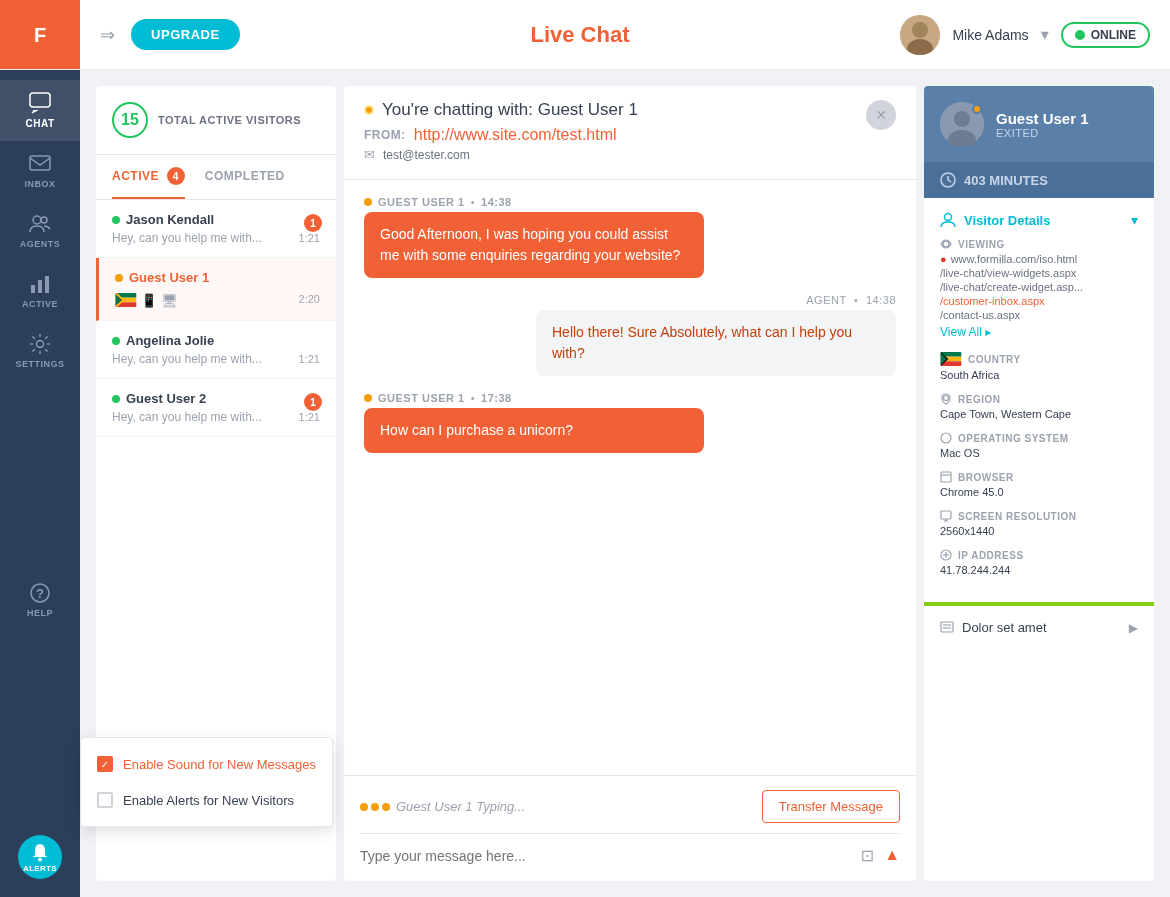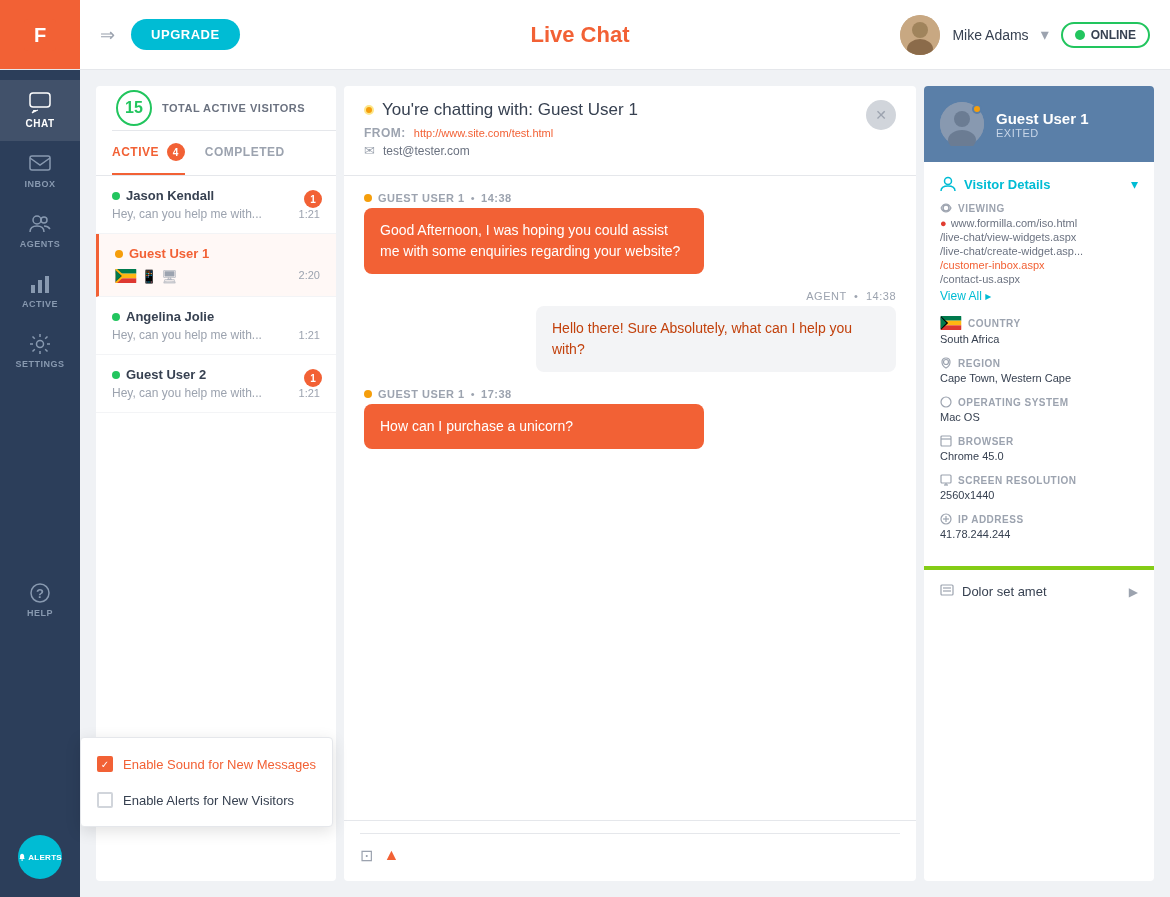--- a/index.html
+++ b/index.html
@@ -156,26 +156,25 @@
       width: 240px;
       background: #fff;
       border-radius: 4px;
       flex-shrink: 0;
       display: flex;
       flex-direction: column;
       overflow: hidden;
       margin-right: 8px;
     }
     .visitor-header {
-      padding: 4px;
+      padding: 16px;
       border-bottom: 1px solid #e5e7eb;
       display: flex;
       align-items: center;
       gap: 10px;
-      margin-left: 16px;
     }
     .visitor-count {
       width: 36px;
       height: 36px;
       border-radius: 50%;
       border: 2px solid #22c55e;
       display: flex;
       align-items: center;
       justify-content: center;
       font-size: 16px;
@@ -591,20 +590,21 @@
       padding: 14px 16px;
       display: flex;
       align-items: center;
       justify-content: space-between;
       cursor: pointer;
     }
     .dolor-label {
       font-size: 13px;
       color: #374151;
       display: flex;
+      align-items: center;
       gap: 8px;
     }
 
     
     .popup-menu {
       position: absolute;
       bottom: 70px;
       left: 80px;
       background: #fff;
       border: 1px solid #e5e7eb;
@@ -739,21 +739,21 @@
     <div class="sidebar-item" style="margin-top:auto;">
       <div class="sidebar-icon">
         <svg width="22" height="22" viewBox="0 0 22 22">
             <circle cx="11" cy="11" r="9" fill="none" stroke="#8899b0" stroke-width="1.5"></circle>
             <text x="11" y="16" text-anchor="middle" fill="#8899b0" font-size="13" font-weight="700">?</text>
           </svg>
       </div>
       <span style="font-size:9px;color:#8899b0;font-weight:600;letter-spacing:0.5px;">HELP</span>
     </div>
     <div style="margin-top:auto;padding:16px 0 8px;width:100%;display:flex;justify-content:center;">
-      <div style="width:44px;height:44px;border-radius:50%;background:#00bcd4;display:flex;align-items:center;justify-content:center;cursor:pointer;gap:2px;">
+      <div style="width:44px;height:44px;border-radius:50%;background:#00bcd4;display:flex;flex-direction:column;align-items:center;justify-content:center;cursor:pointer;gap:2px;">
         <svg width="20" height="20" viewBox="0 0 20 20">
             <path d="M10 2 Q10 2 10 2 C7 2 5 5 5 8 L5 13 L3 15 L17 15 L15 13 L15 8 C15 5 13 2 10 2 Z" fill="#fff"></path>
             <circle cx="10" cy="17.5" r="2" fill="#fff"></circle>
           </svg>
         <span style="font-size:8px;color:#fff;font-weight:700;letter-spacing:0.3px;">ALERTS</span>
       </div>
     </div>
   </div>
 
   <div class="content-area">
@@ -842,21 +842,21 @@
 
     <div class="chat-panel">
       <div class="chat-header">
         <div class="chat-header-left">
           <div class="chatting-with">
             <div class="chatting-dot"></div>
             <span>You're chatting with: Guest User 1</span>
           </div>
           <div class="chat-meta-row">
             <span class="from-label">FROM:</span>
-            <a href="#" style="color:#f26135;font-size:11px;text-decoration:none;">http://www.site.com/test.html</a>
+            <a href="#" style="color:#f26135;font-size:16px;text-decoration:none;">http://www.site.com/test.html</a>
           </div>
           <div class="chat-meta-row">
             <span style="color:#9ca3af;font-size:13px;">✉</span>
             <span style="font-size:12px;color:#6b7280;">test@tester.com</span>
           </div>
         </div>
         <button class="close-btn">✕</button>
       </div>
 
       <div class="chat-messages">
@@ -885,22 +885,34 @@
             <div class="msg-sender-dot"></div>
             <span>GUEST USER 1</span>
             <span style="font-weight:400;color:#9ca3af;">•</span>
             <span style="color:#9ca3af;">17:38</span>
           </div>
           <div class="msg-bubble">How can I purchase a unicorn?</div>
         </div>
       </div>
 
       <div class="chat-footer">
+        <div class="chat-footer-top">
+          <div class="typing-indicator">
+            <div class="typing-dots">
+              <div class="typing-dot"></div>
+              <div class="typing-dot"></div>
+              <div class="typing-dot"></div>
+            </div>
+            <span>Guest User 1 Typing...</span>
+          </div>
+          <button class="transfer-btn">Transfer Message</button>
+        </div>
         <div style="height:1px;background:#e5e7eb;margin:4px 0;"></div>
         <div class="chat-input-row">
+          <input class="chat-input" type="text" placeholder="Type your message here..." style="">
           <div class="chat-input-icons">
             <span style="cursor:pointer;color:#9ca3af;font-size:16px;">⊡</span>
             <span style="cursor:pointer;color:#f26135;font-size:16px;">▲</span>
           </div>
         </div>
       </div>
     </div>
 
     <div class="details-panel">
       <div class="details-user-header">
@@ -909,20 +921,28 @@
             <circle cx="22" cy="22" r="22" fill="#8899b0"></circle>
             <circle cx="22" cy="17" r="8" fill="#6b7c93"></circle>
             <ellipse cx="22" cy="38" rx="14" ry="10" fill="#6b7c93"></ellipse>
           </svg>
           <div class="details-avatar-dot"></div>
         </div>
         <div>
           <div class="details-user-name">Guest User 1</div>
           <div class="details-user-status">EXITED</div>
         </div>
+      </div>
+      <div class="details-minutes">
+        <svg width="16" height="16" viewBox="0 0 16 16">
+            <circle cx="8" cy="8" r="7" fill="none" stroke="#c8d6e8" stroke-width="1.5"></circle>
+            <line x1="8" y1="4" x2="8" y2="8" stroke="#c8d6e8" stroke-width="1.5"></line>
+            <line x1="8" y1="8" x2="11" y2="10" stroke="#c8d6e8" stroke-width="1.5"></line>
+          </svg>
+        <span>403 MINUTES</span>
       </div>
 
       <div class="details-section">
         <div class="details-section-header">
           <div class="details-section-title">
             <svg width="16" height="16" viewBox="0 0 16 16">
                 <circle cx="8" cy="5" r="3.5" fill="none" stroke="#00bcd4" stroke-width="1.5"></circle>
                 <path d="M1 15 Q1 10 8 10 Q15 10 15 15" fill="none" stroke="#00bcd4" stroke-width="1.5"></path>
               </svg>
             <span>Visitor Details</span>

